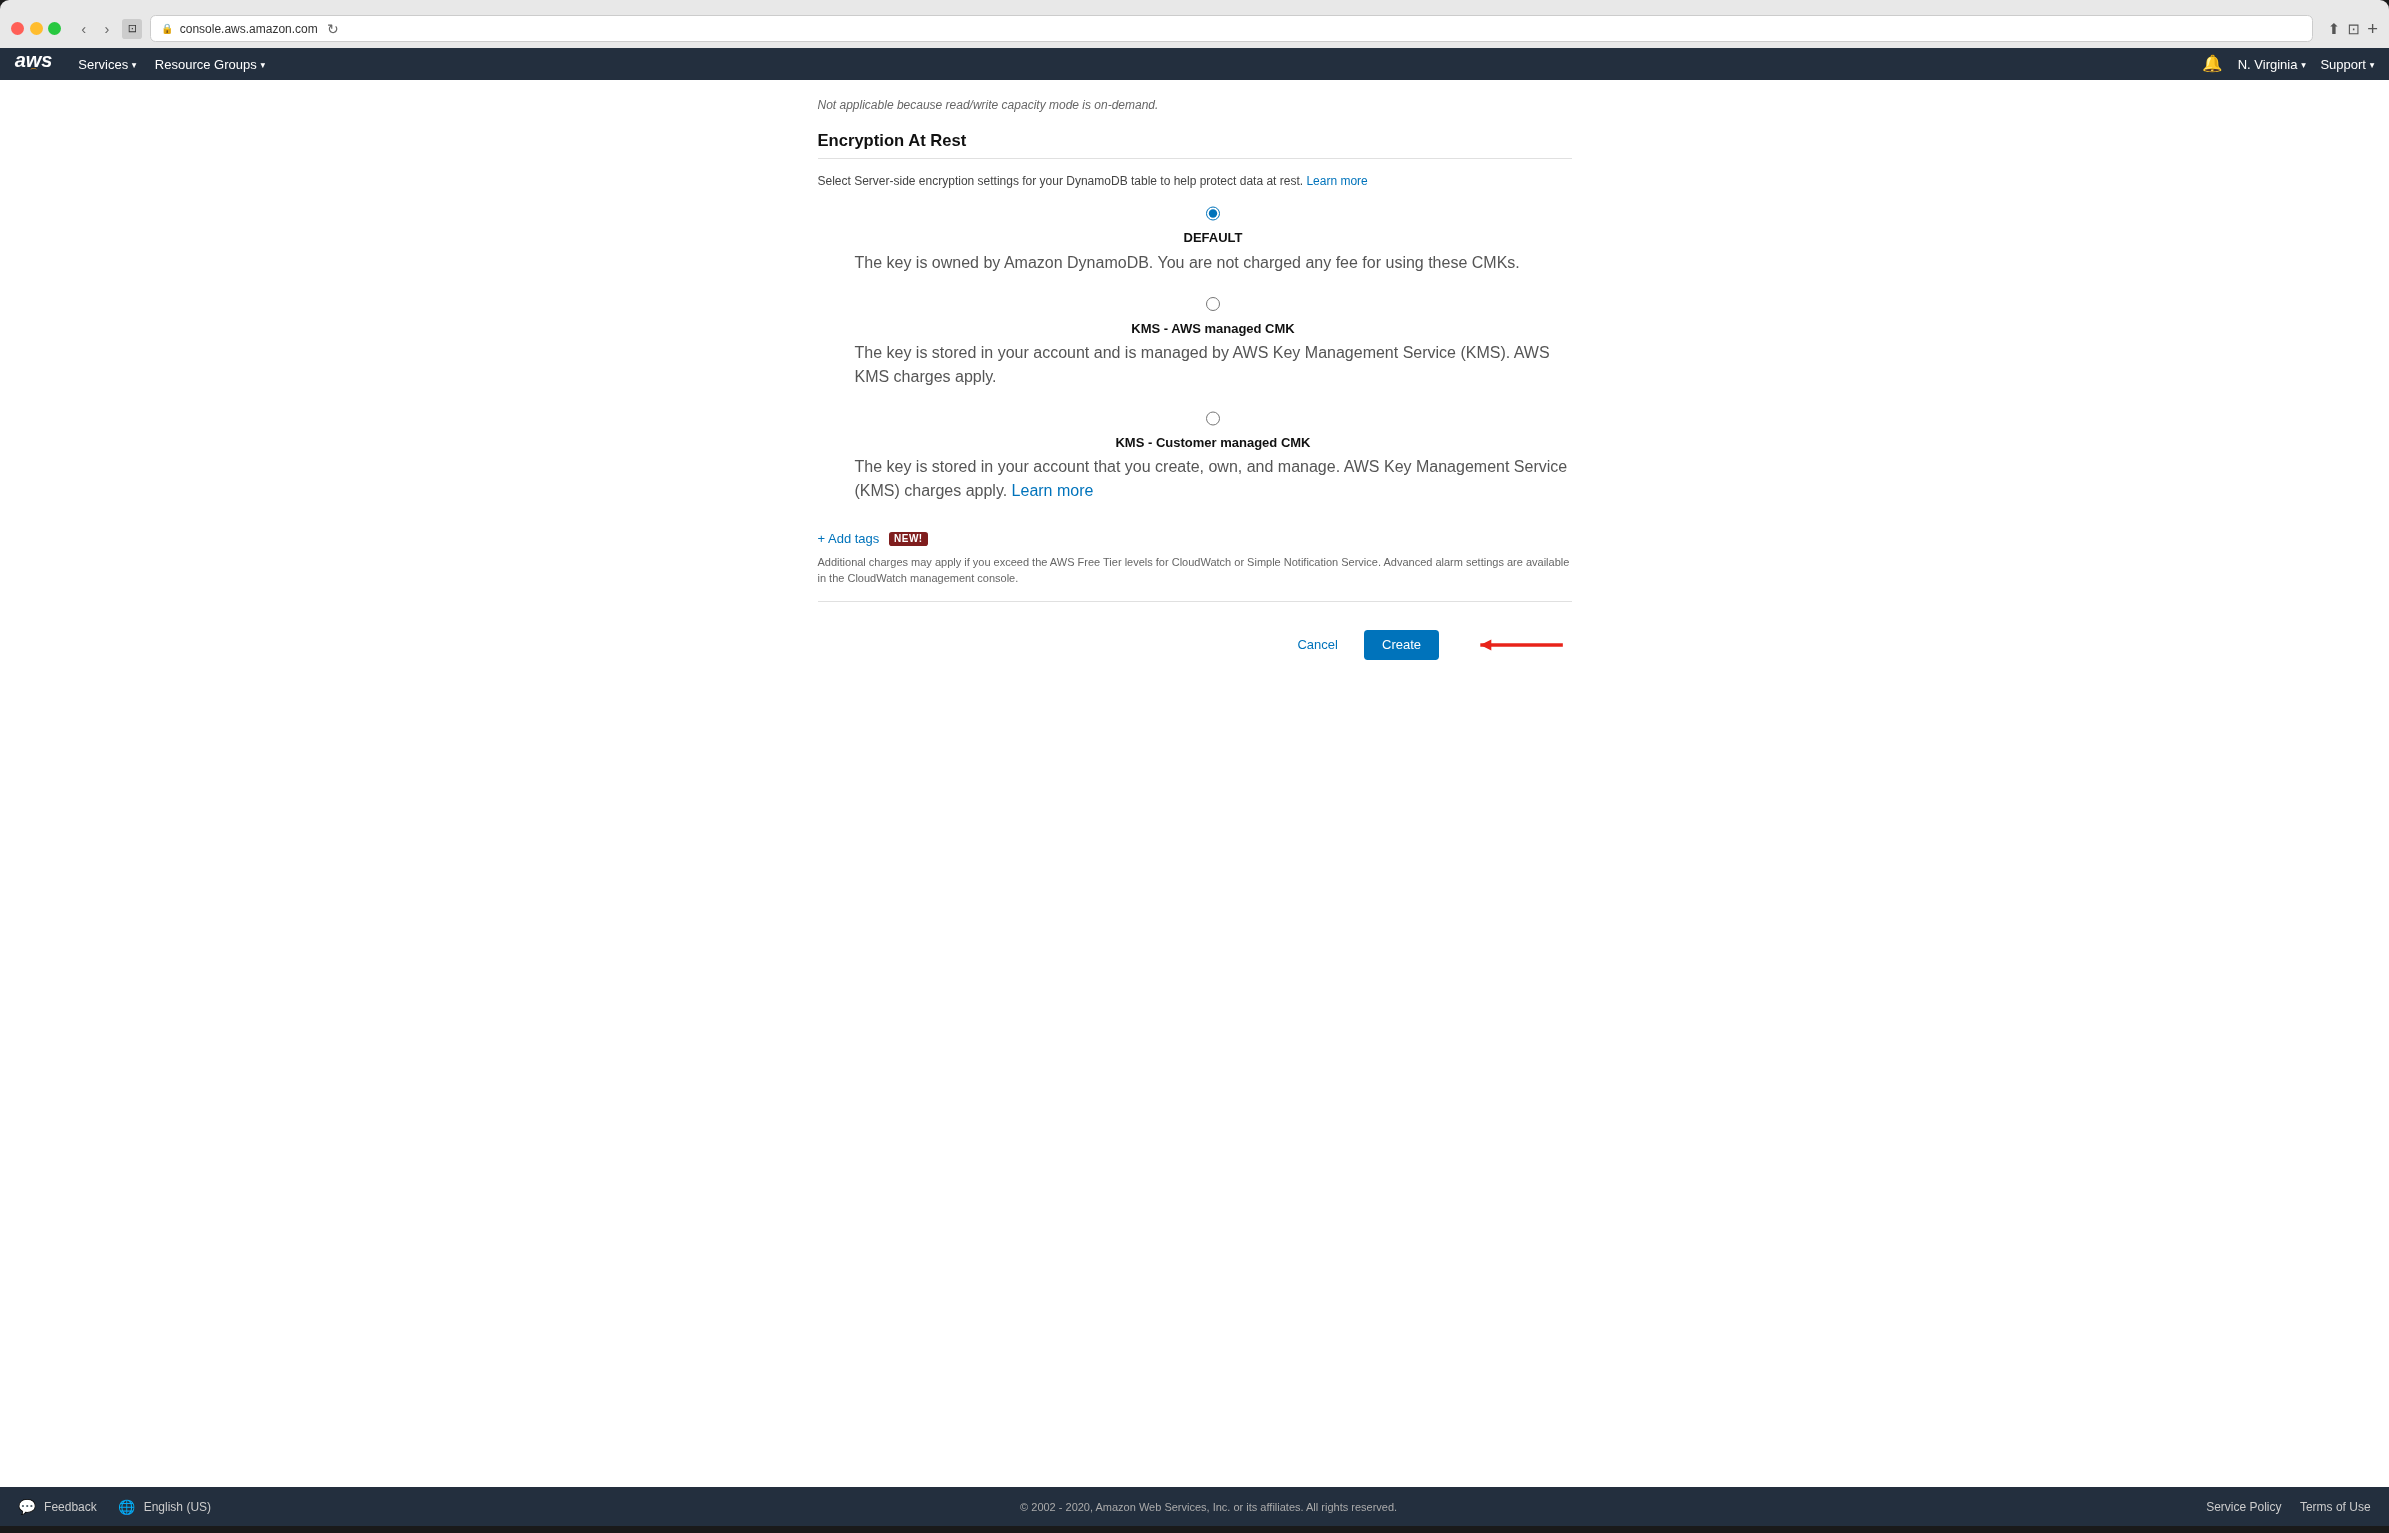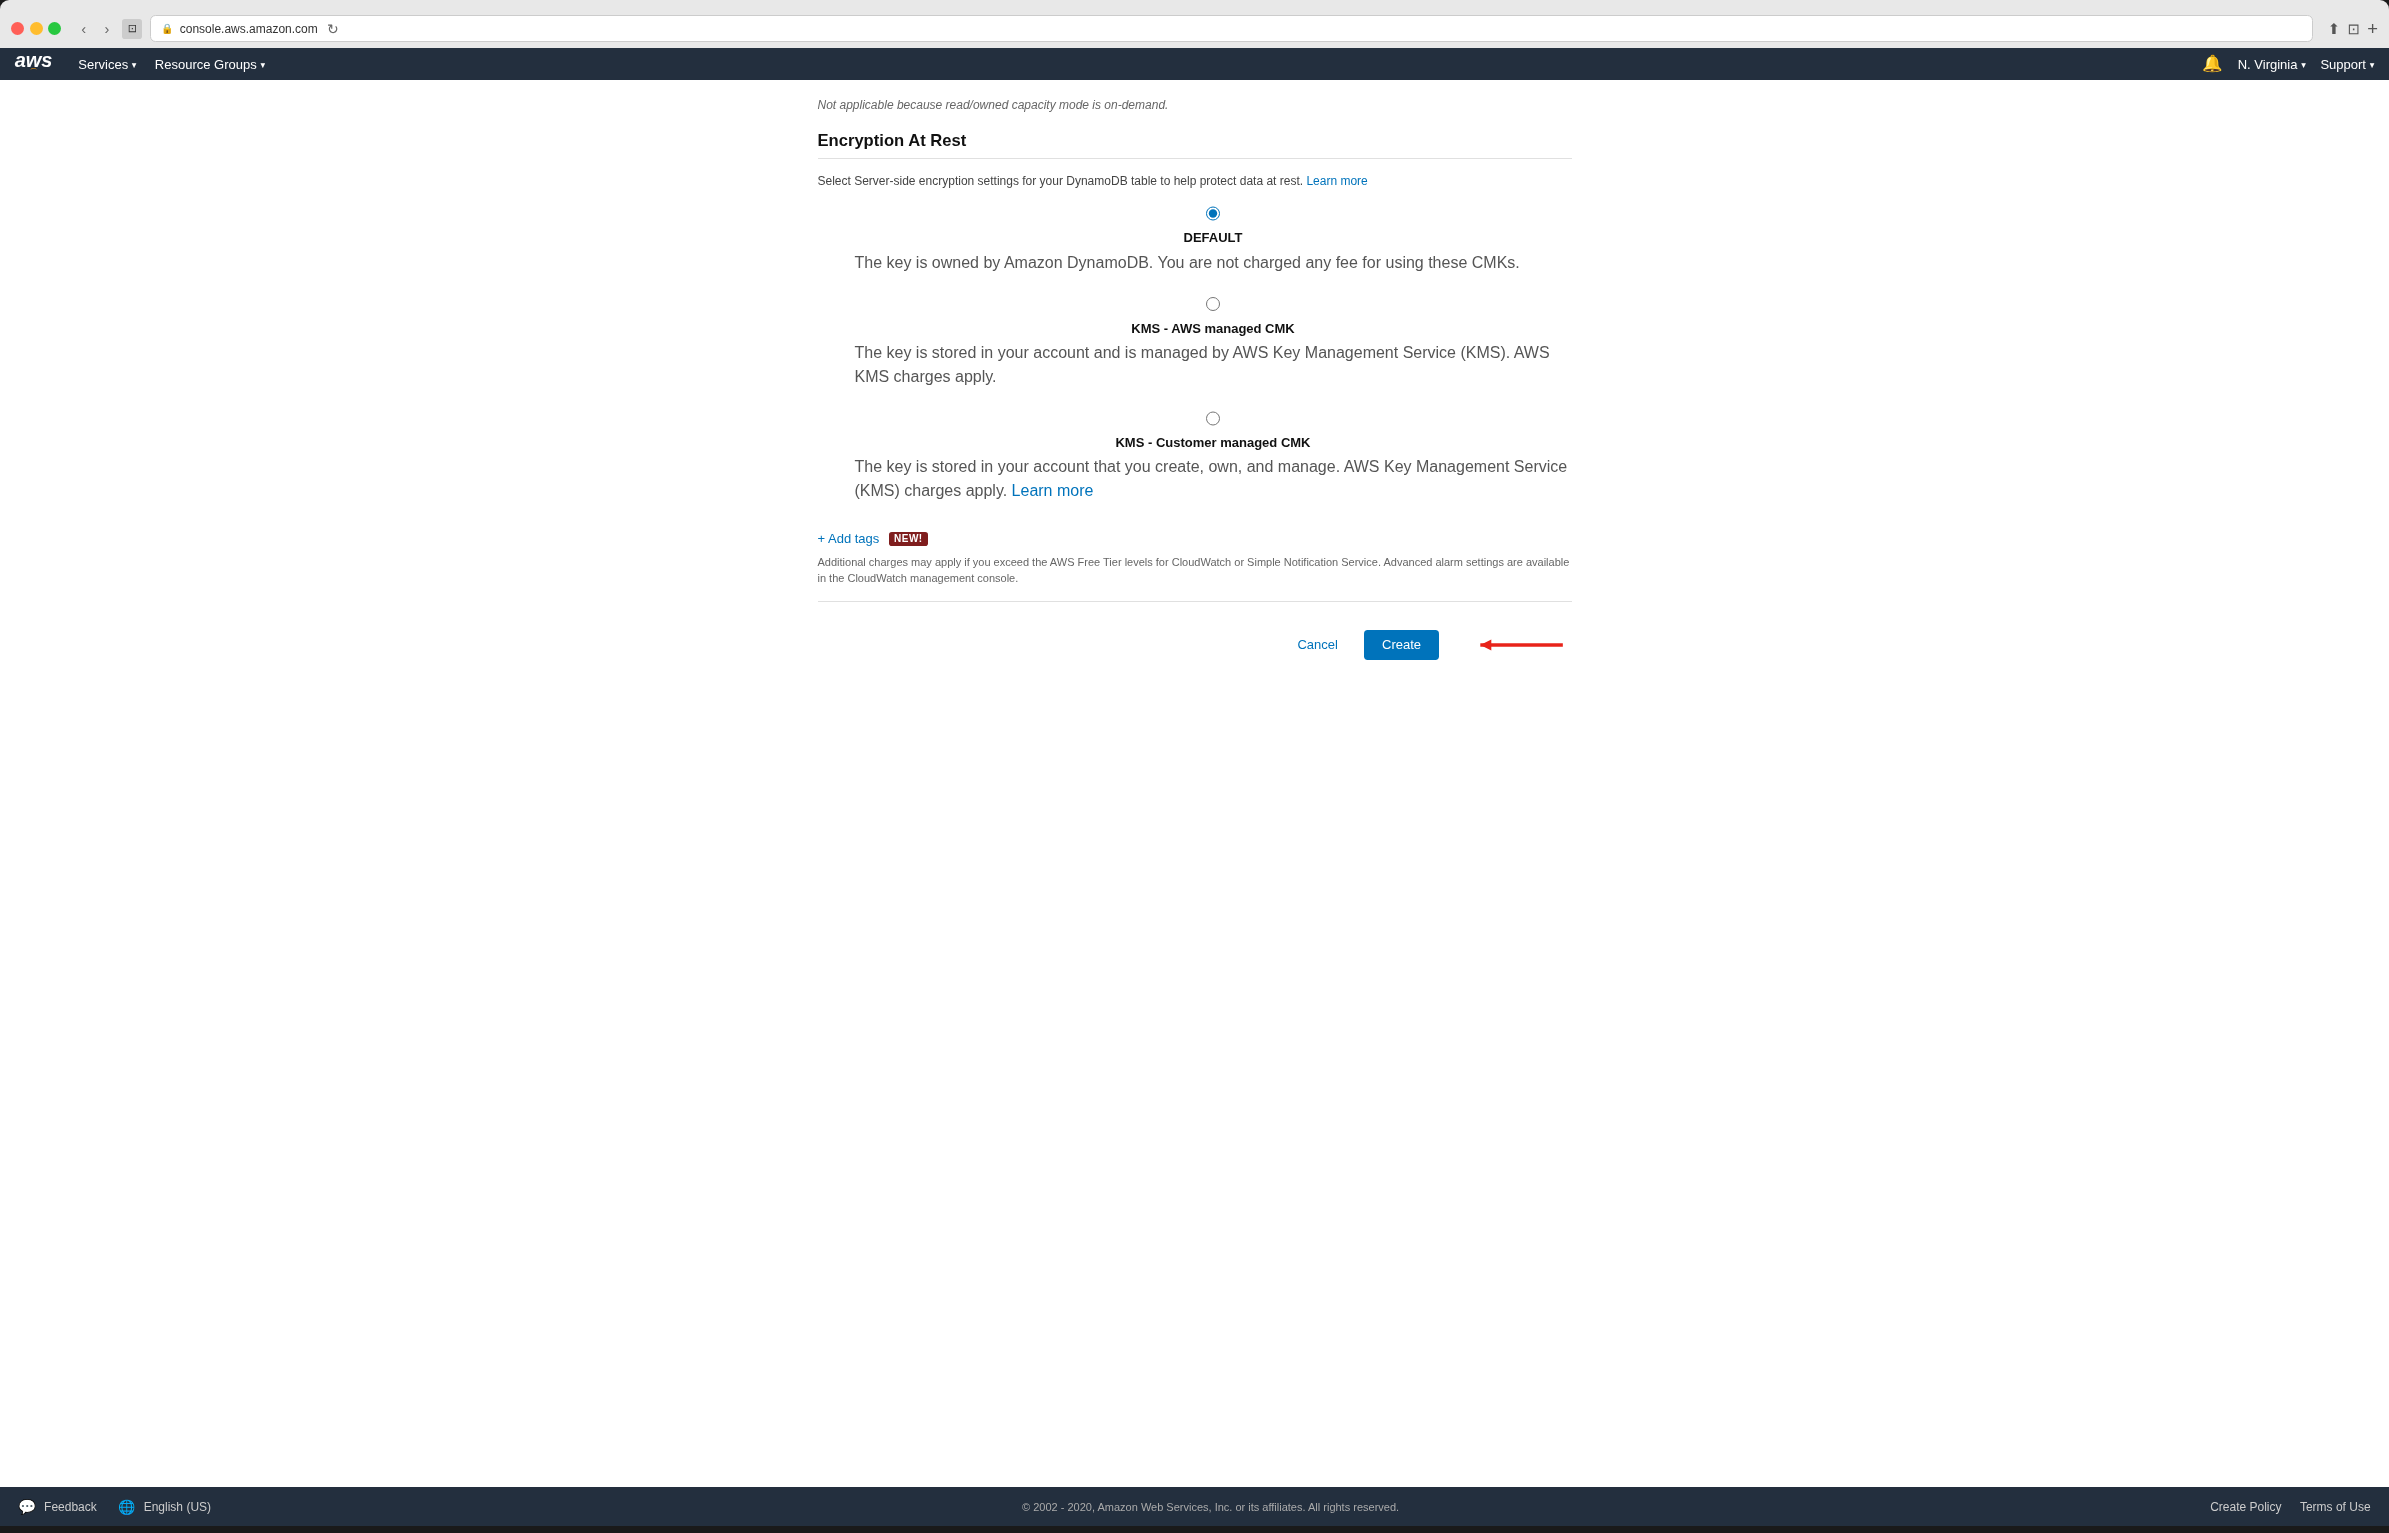--- a/index.html
+++ b/index.html
@@ -372,21 +372,21 @@
     <div class="nav-item">
       <span>Support</span>
       <span class="nav-chevron">▾</span>
     </div>
   </div>
 </div>
 
 <div class="main-wrapper">
   <div class="page-content">
 
-    <p class="not-applicable-text">Not applicable because read/owned capacity mode is on-demand.</p>
+    <p class="not-applicable-text">Not applicable because read/write capacity mode is on-demand.</p>
 
     <h2 class="section-title">Encryption At Rest</h2>
 
     <p class="section-desc">
       <span>Select Server-side encryption settings for your DynamoDB table to help protect data at rest.</span>
       <a href="#">Learn more</a>
     </p>
 
     <div class="radio-group">
 
@@ -444,17 +444,17 @@
 
 <div class="aws-footer">
   <div class="footer-left">
     <span class="footer-feedback-icon">💬</span>
     <a href="#" class="footer-link">Feedback</a>
     <span class="globe-icon" style="margin-left:14.7px;">🌐</span>
     <a href="#" class="footer-link">English (US)</a>
   </div>
   <div class="footer-center">© 2002 - 2020, Amazon Web Services, Inc. or its affiliates. All rights reserved.</div>
   <div class="footer-right">
-    <a href="#" class="footer-link">Create Policy</a>
+    <a href="#" class="footer-link">Service Policy</a>
     <a href="#" class="footer-link">Terms of Use</a>
   </div>
 </div>
 
 
 </body></html>

